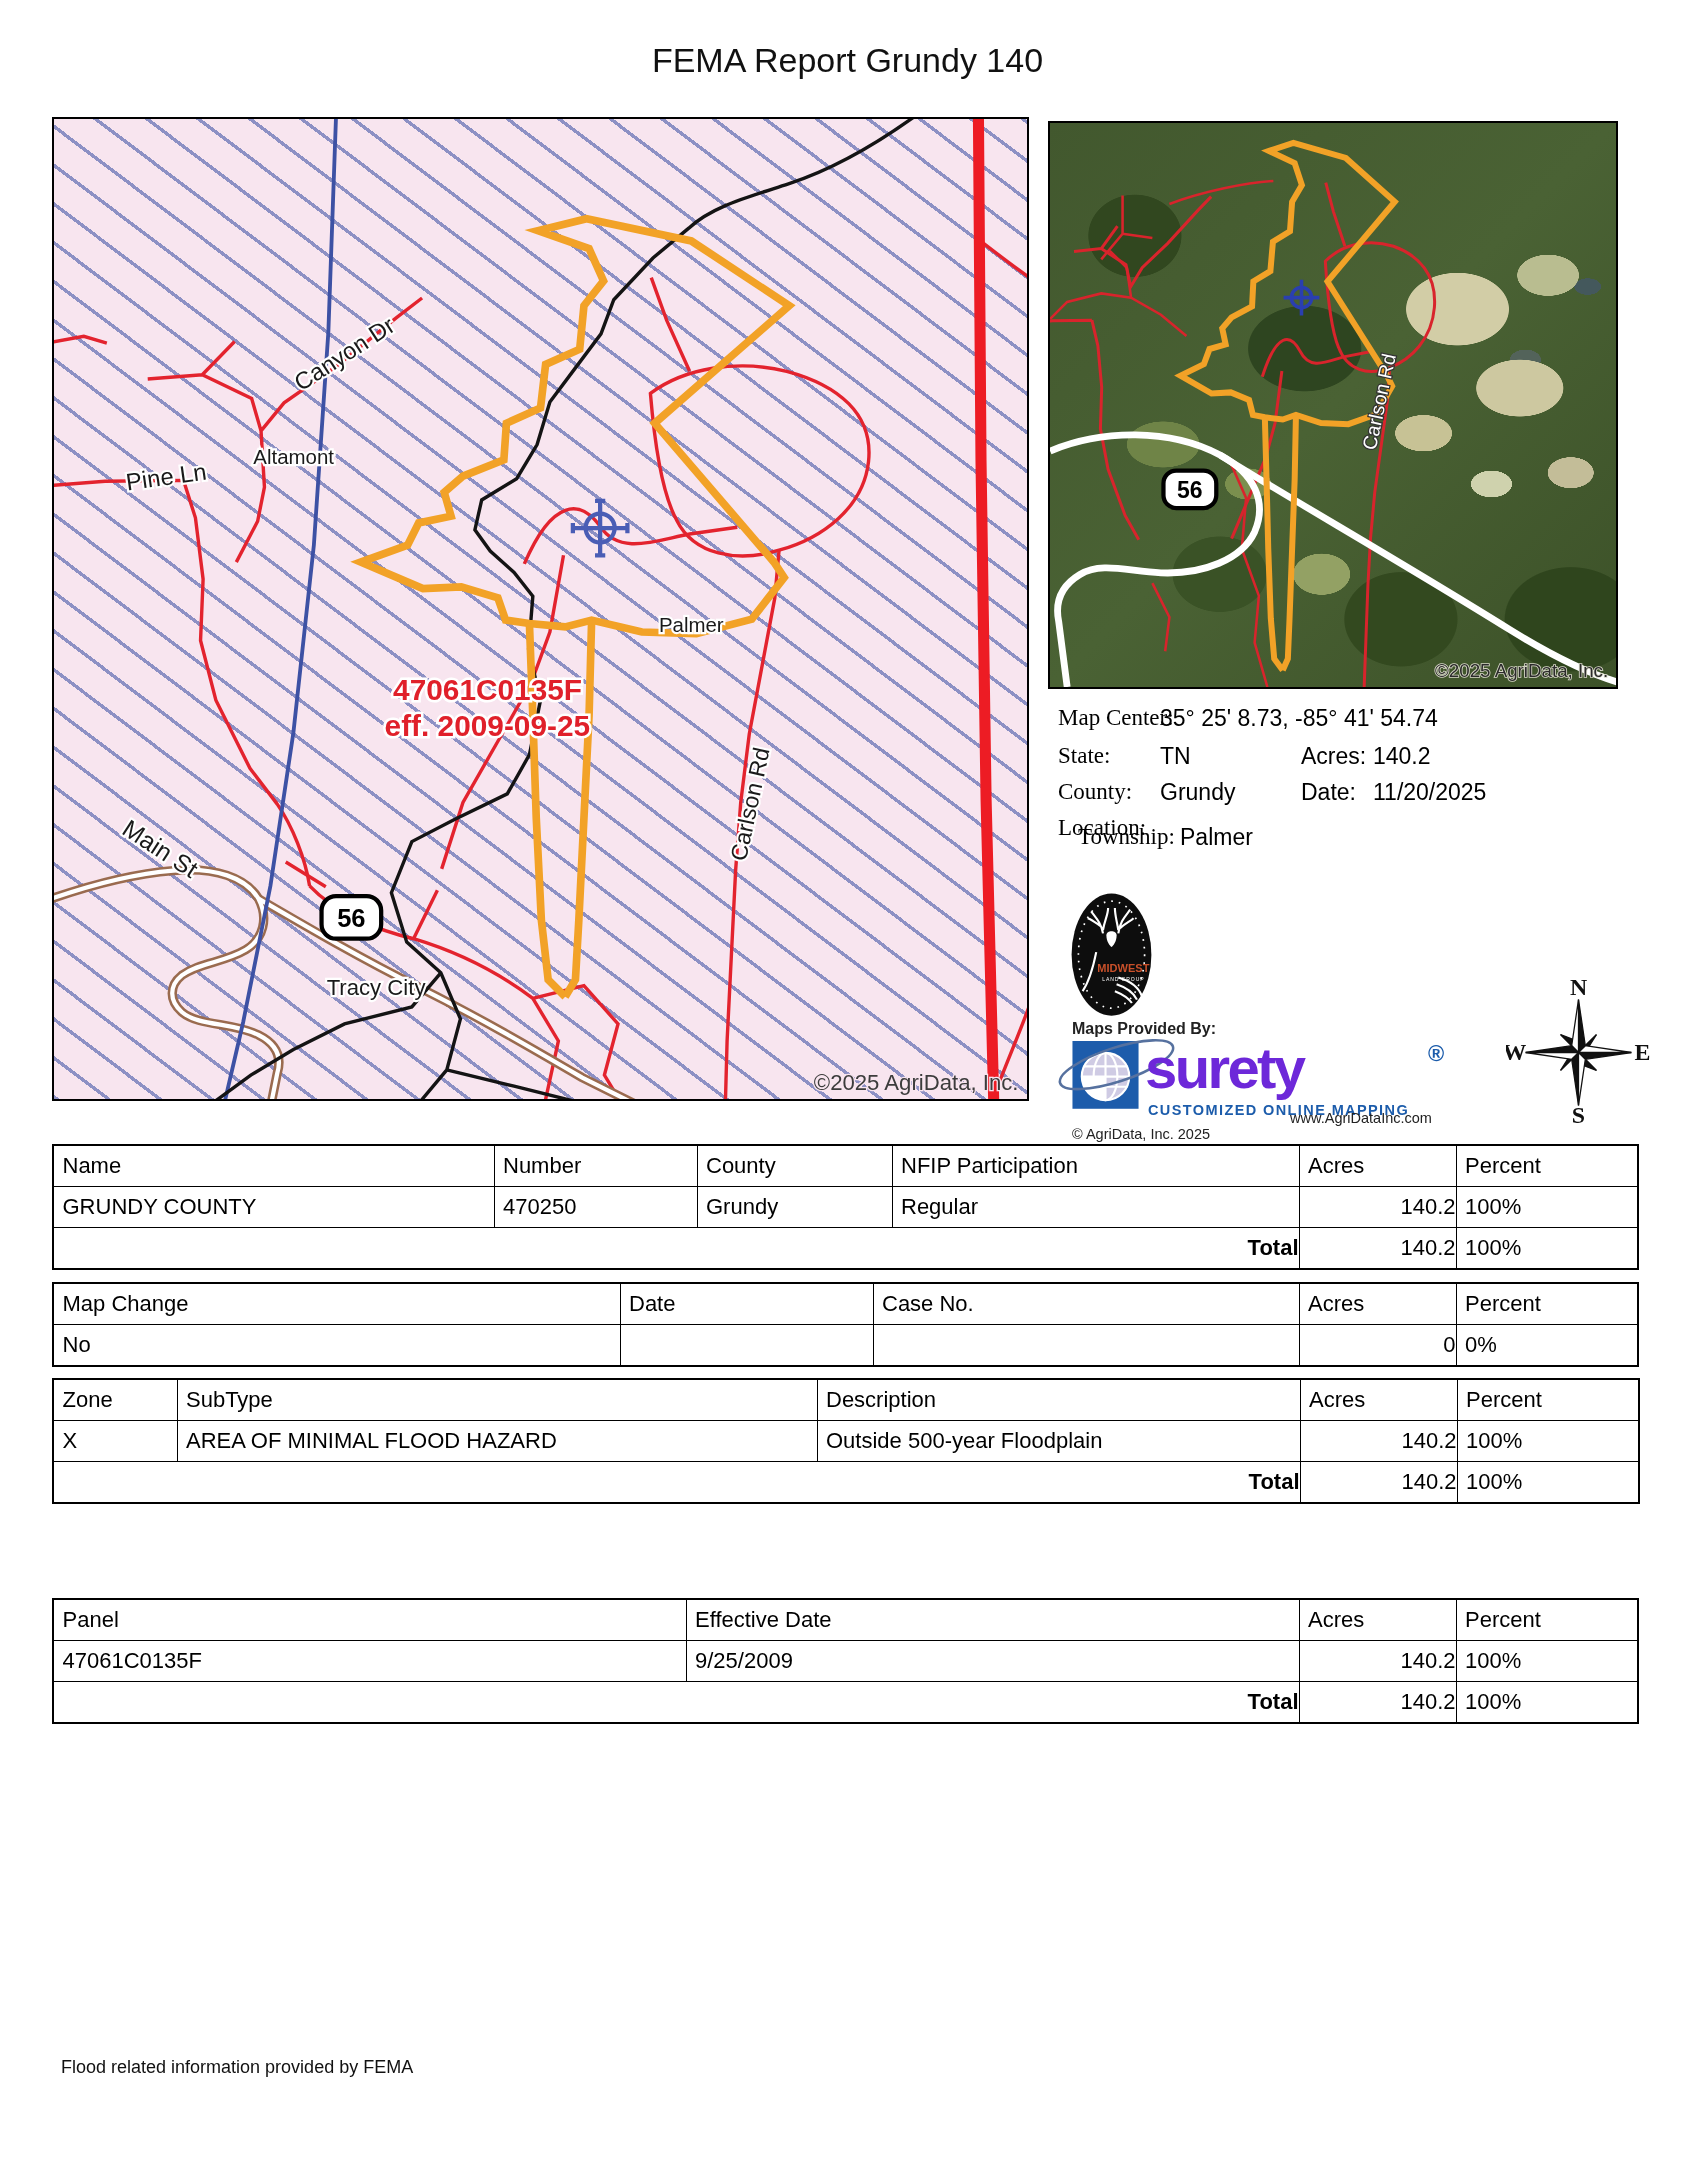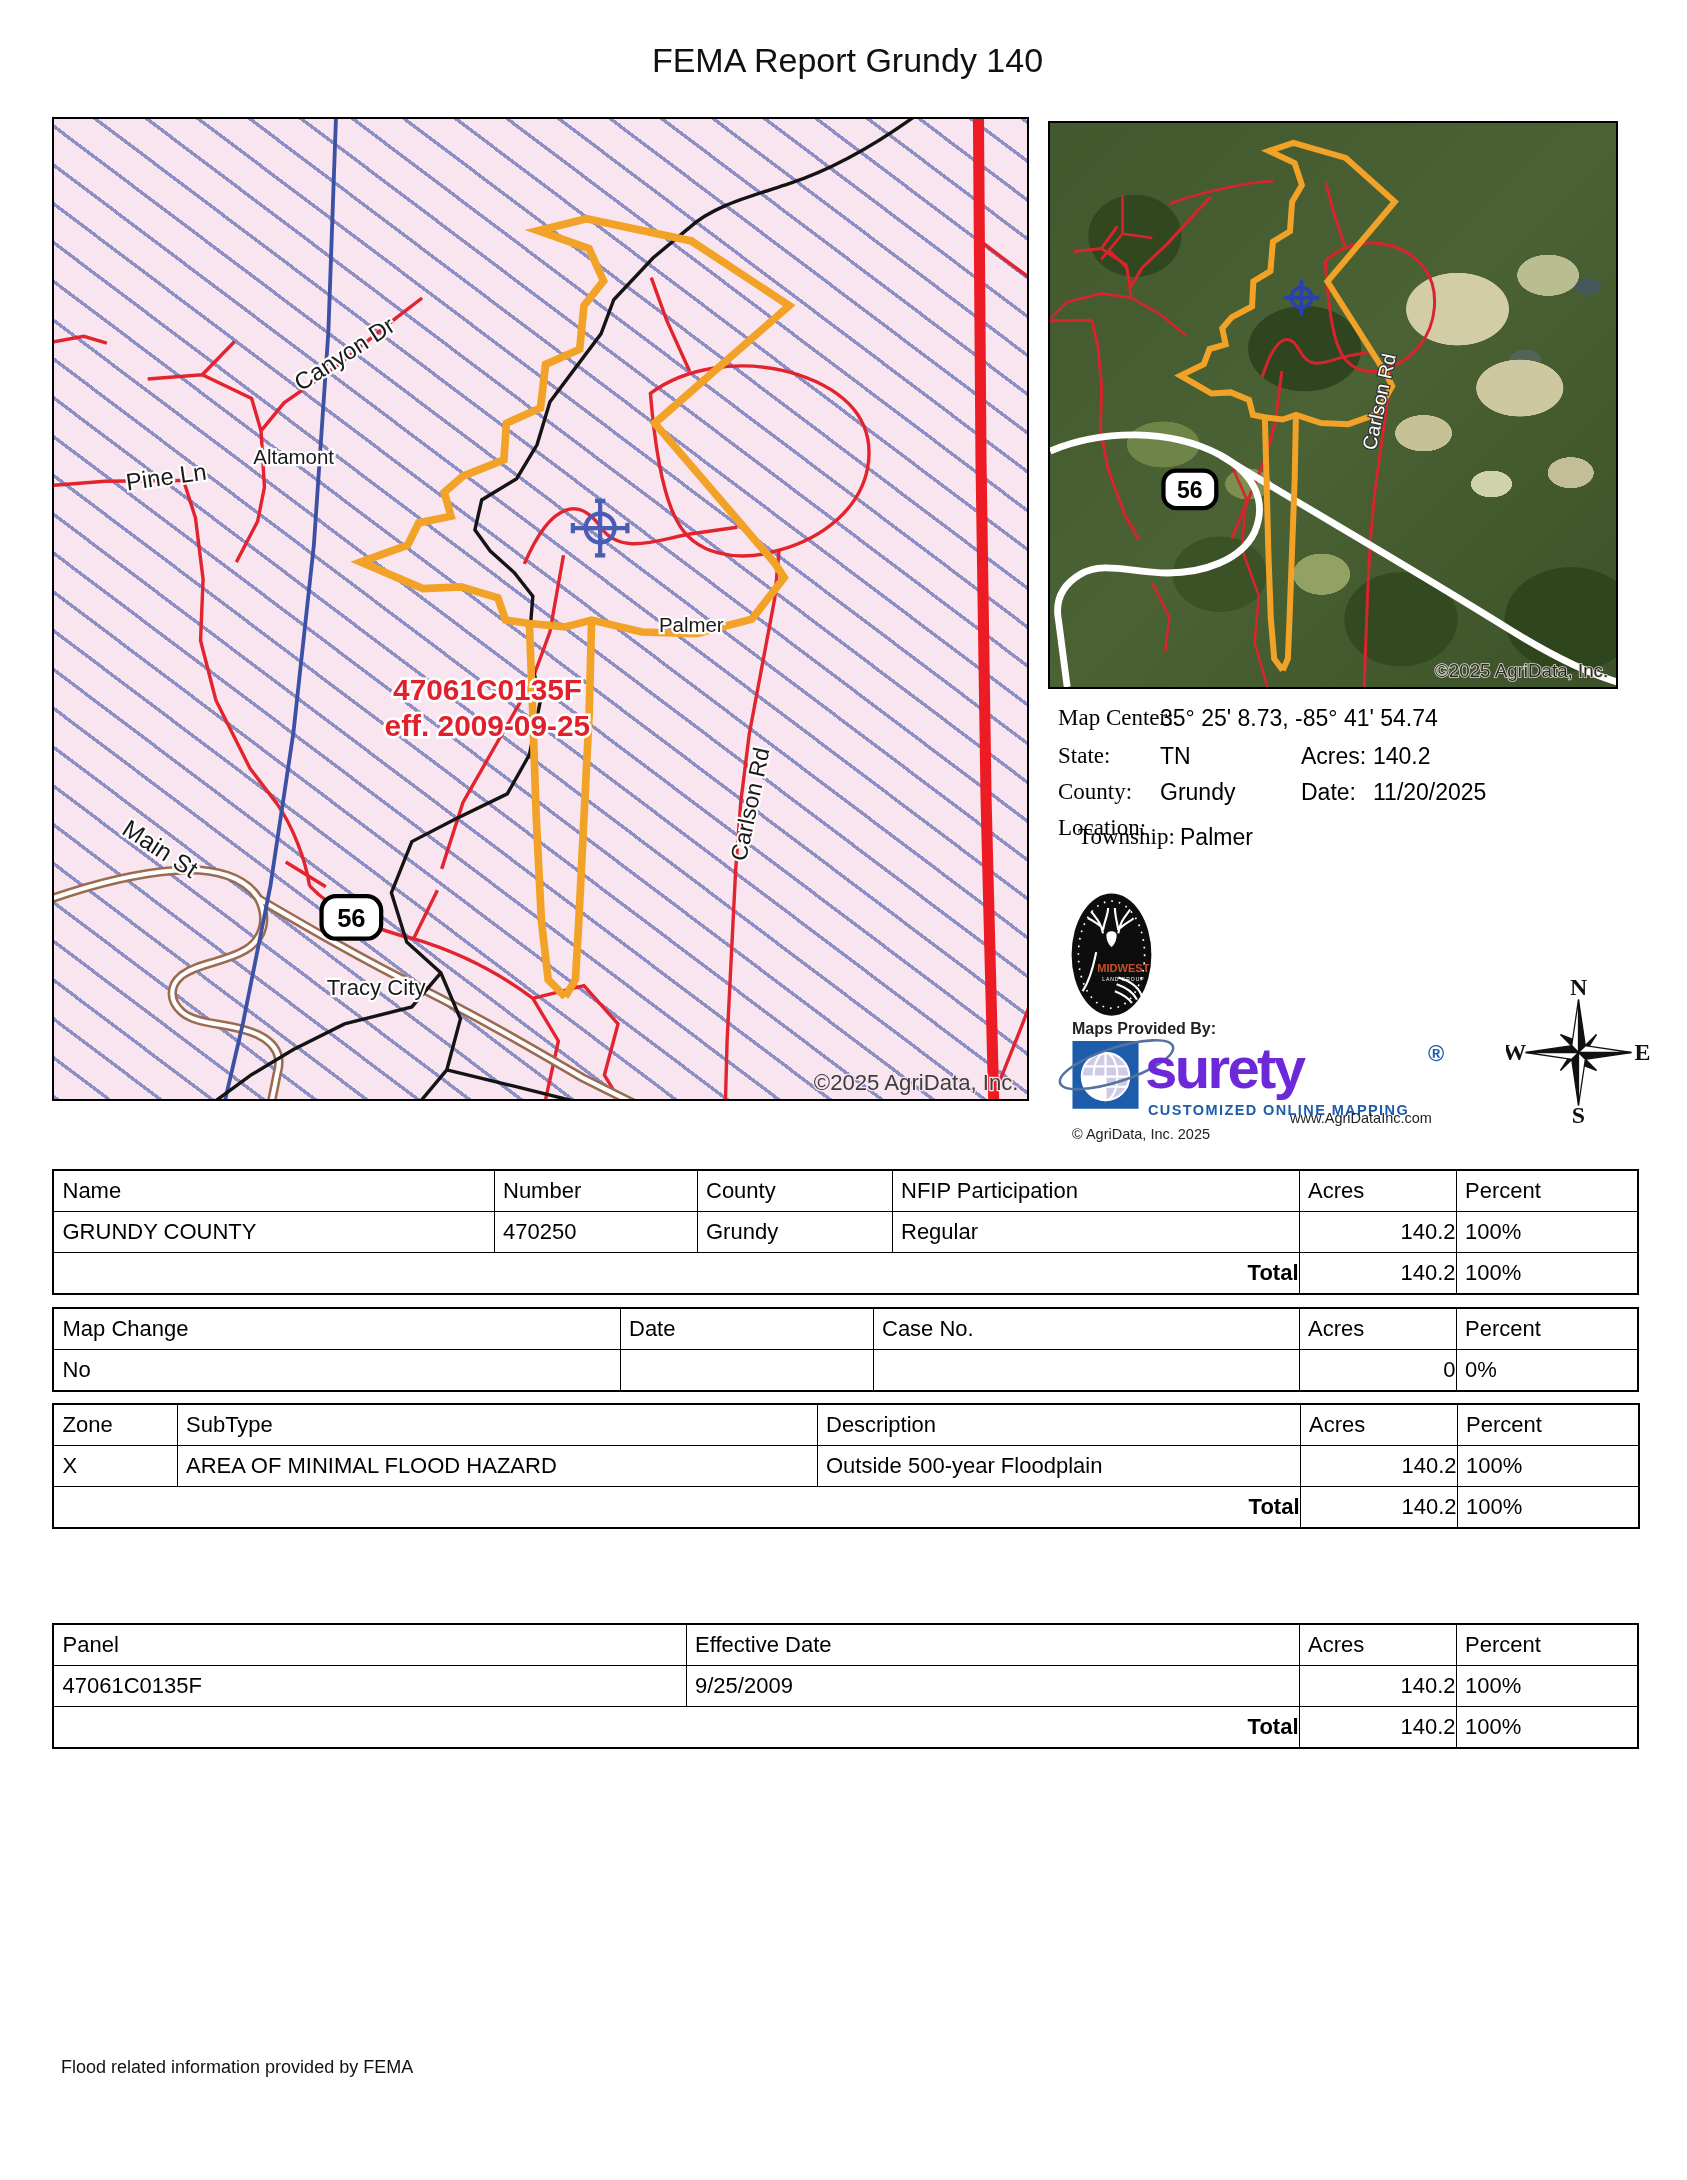--- a/index.html
+++ b/index.html
@@ -48,21 +48,21 @@
   .surety-reg{position:absolute;left:1428px;top:1041px;font-size:22px;color:#1c5cab;font-weight:bold;}
   .surety-tag{position:absolute;left:1148px;top:1102px;font-size:14.5px;font-weight:bold;
     color:#1c5cab;letter-spacing:1.4px;}
   .agri-copy{position:absolute;left:1072px;top:1110px;font-size:14.5px;color:#222;margin-top:16px;}
   .agri-url{position:absolute;left:1276px;top:1110px;width:170px;text-align:center;font-size:14.5px;color:#222;}
   
   table.tbl{position:absolute;left:52px;width:1585px;border-collapse:collapse;
     table-layout:fixed;font-size:22px;}
   table.tbl td{border:1.7px solid #000;height:40px;padding:0 0 0 8.5px;overflow:hidden;
     white-space:nowrap;vertical-align:middle;}
-  table.tbl{border:2.6px solid #000;margin-top:25px;}
+  table.tbl{border:2.6px solid #000;}
   td.num{text-align:right;padding-right:6.8px;}
   td.total-lbl{text-align:right;font-weight:bold;padding-right:8.5px;}
   .footer{position:absolute;left:61px;top:2057px;font-size:18px;color:#111;}
   .compass{position:absolute;left:1506px;top:980px;}
 </style>
 </head>
 <body>
 
 <div class="page">
 

